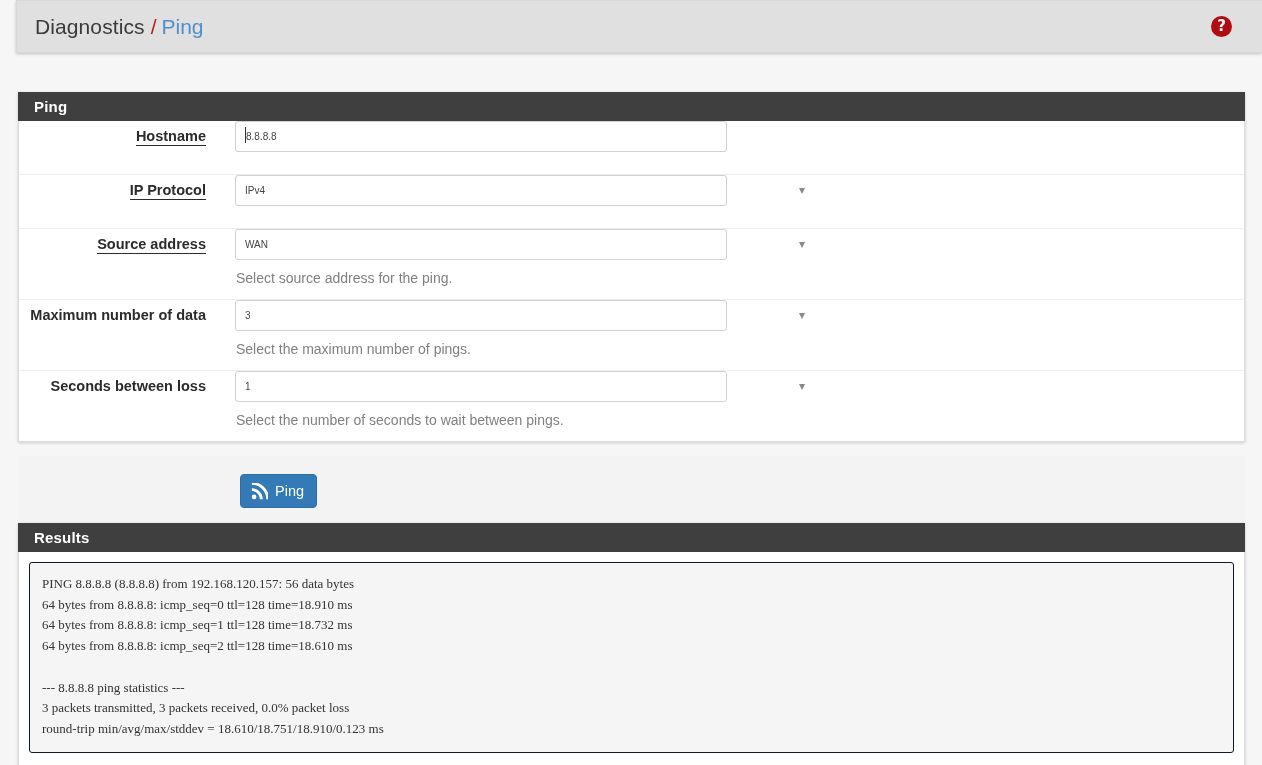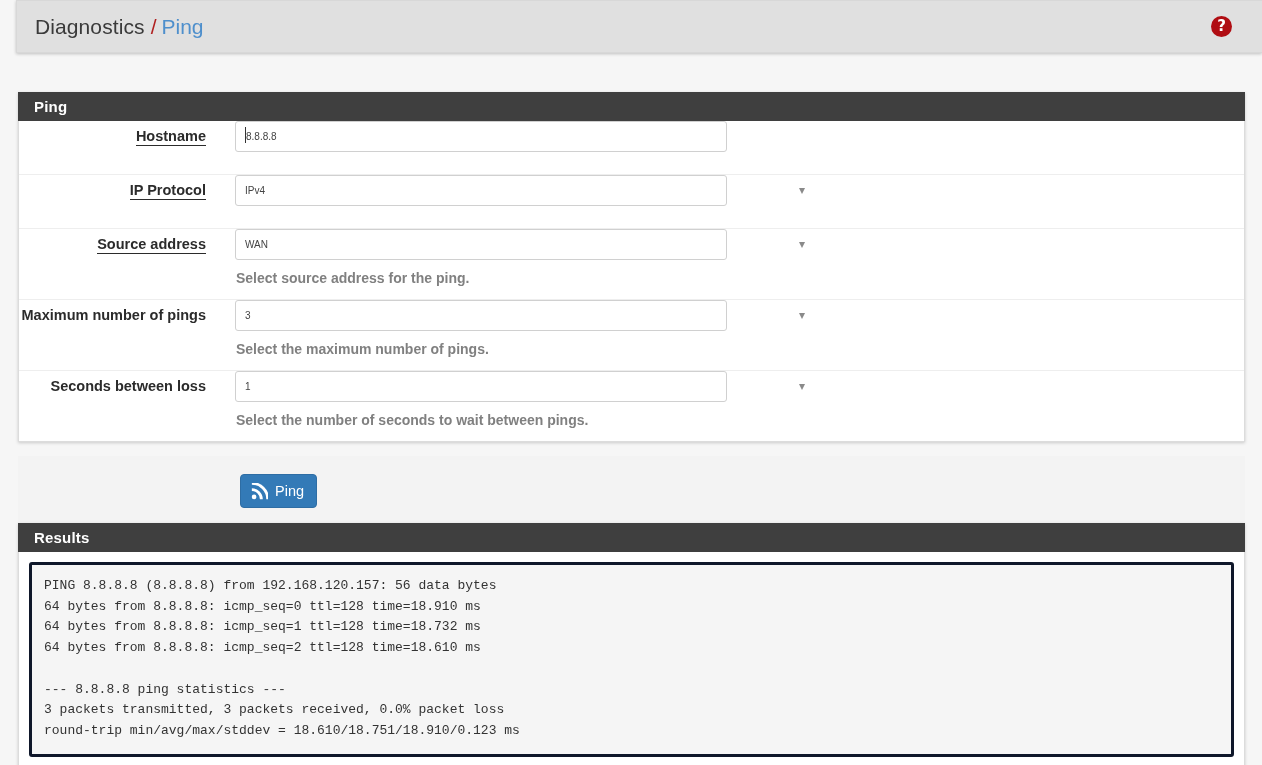--- a/index.html
+++ b/index.html
@@ -137,21 +137,20 @@
     width: 1px; height: 16px;
     background: #333;
     vertical-align: -3px;
     margin-right: 0px;
   }
   .help-block {
     font-size: 14px;
     color: #808080;
     margin-top: 10px;
     padding-left: 1px;
-    font-weight: bold;
   }
 
   
   .btn-area {
     position: absolute;
     left: 18px; top: 456px;
     width: 1227px; height: 70px;
     background: #f3f3f3;
     display: flex; align-items: center;
     padding-left: 222px;
@@ -166,23 +165,23 @@
     display: inline-flex; align-items: center; gap: 7px;
     font-size: 14.5px;
     cursor: pointer;
   }
   .rss-icon { display: block; }
 
   
   .results-pre {
     margin: 0;
     background: #f5f5f5;
-    border: 3px solid #0f172a;
+    border: 1px solid #0f172a;
     border-radius: 3px;
-    font-family: Liberation Mono, monospace;
+    font-family: Liberation Serif, serif;
     font-size: 13px;
     line-height: 20.7px;
     color: #333333;
     padding: 11px 12px 12px 12px;
     white-space: pre;
     overflow: hidden;
   }
 </style>
 </head>
 <body>
@@ -236,21 +235,21 @@
             <div class="sel-input">
               <span class="sel-value">WAN</span>
             </div>
             <span class="sel-chevron">▾</span>
           </div>
           <div class="help-block">Select source address for the ping.</div>
         </div>
       </div>
 
       <div class="form-row">
-        <div class="form-label">Maximum number of pings</div>
+        <div class="form-label">Maximum number of data</div>
         <div class="form-control-col">
           <div class="sel-wrap">
             <div class="sel-input">
               <span class="sel-value">3</span>
             </div>
             <span class="sel-chevron">▾</span>
           </div>
           <div class="help-block">Select the maximum number of pings.</div>
         </div>
       </div>

